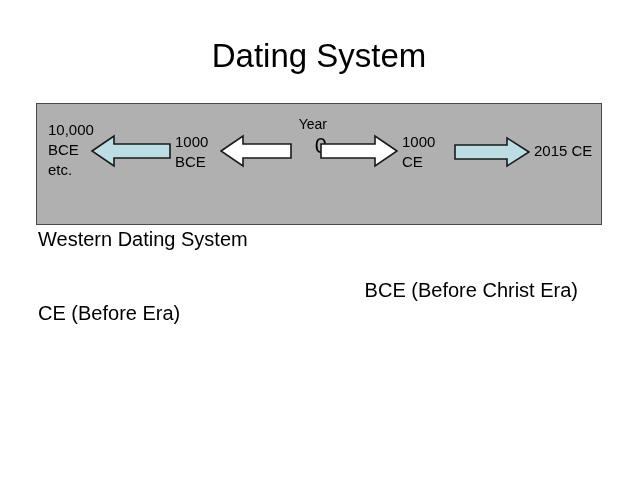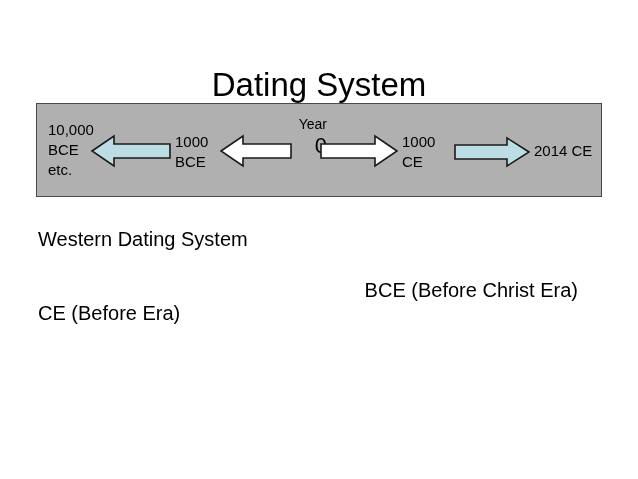--- a/index.html
+++ b/index.html
@@ -30,30 +30,29 @@
     left: 0;
     top: 36px;
     width: 638px;
     text-align: center;
     font-size: 33px;
     line-height: 40px;
     font-weight: normal;
     letter-spacing: 0px;
     color: #000000;
     white-space: nowrap;
-    margin-top: 29px;
   }
 
   
   .timeline-banner {
     position: absolute;
     left: 36px;
     top: 103px;
     width: 566px;
-    height: 94px;
+    height: 122px;
     background: #b0b0b0;
     border: 1px solid #4a4a4a;
     box-sizing: border-box;
     padding-left: 16px;
   }
 
   
   .tl-label {
     position: absolute;
     font-size: 15px;
@@ -157,21 +156,21 @@
       <span class="line">CE</span>
     </div>
 
     <span class="tl-arrow arrow-blue-right">
       <svg width="76" height="34" viewBox="0 0 76 34" xmlns="http://www.w3.org/2000/svg">
         <polygon points="75,17 53,3 53,10 1,10 1,24 53,24 53,31" fill="#bddde5" stroke="#1a1a1a" stroke-width="1.6" stroke-linejoin="miter"></polygon>
       </svg>
     </span>
 
     <div class="tl-label lbl-2014ce">
-      <span class="line">2014 CE</span>
+      <span class="line">2015 CE</span>
     </div>
 
   </div>
 
   <div class="body-text">
     <div class="body-line">Western Dating System</div>
     <div class="body-line gap-before">BCE (Before Christ Era)</div>
     <div class="body-line">CE (Before Era)</div>
   </div>
 

